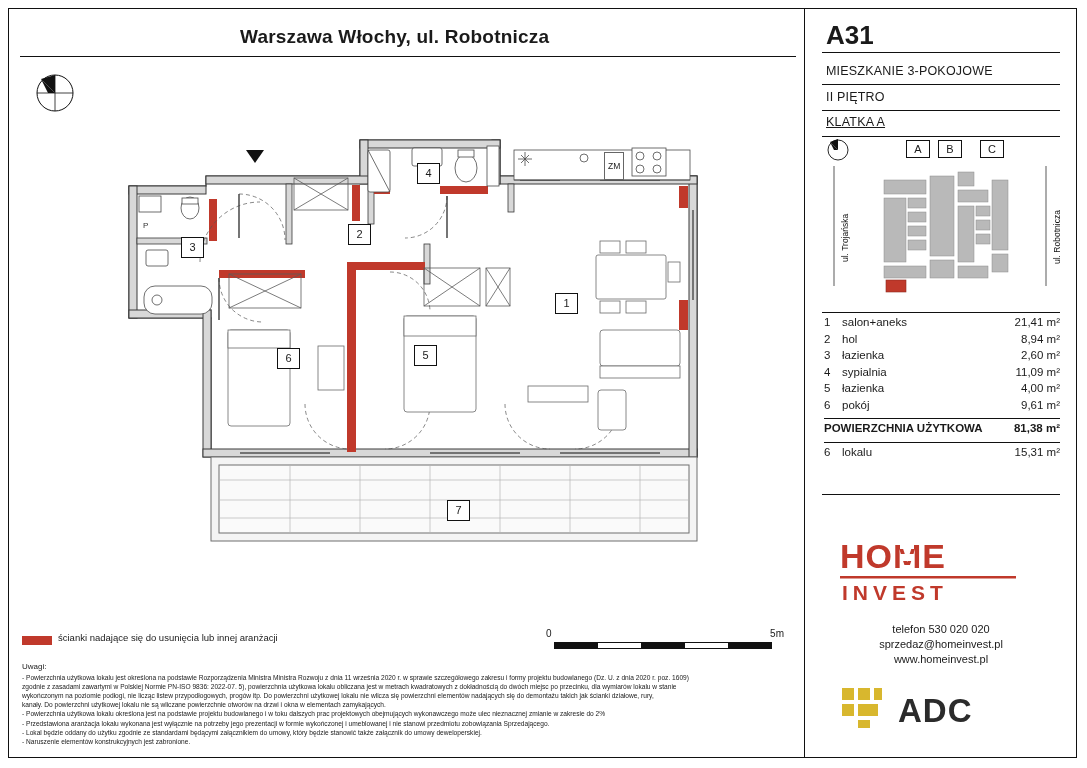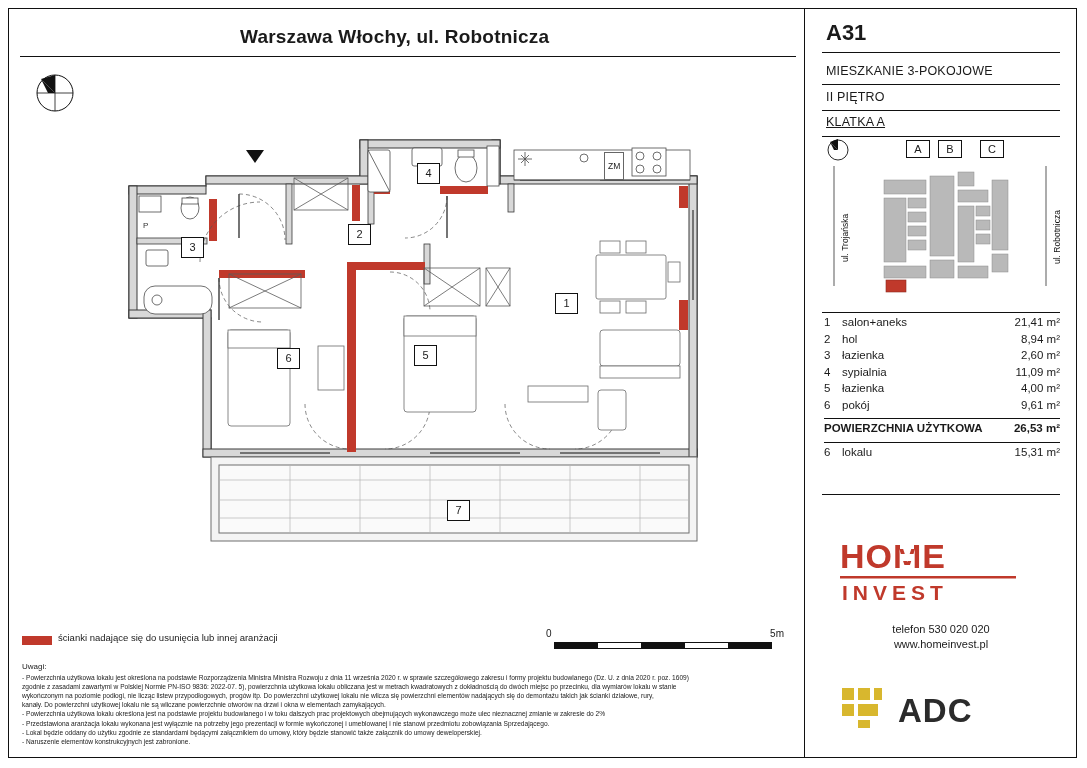--- a/index.html
+++ b/index.html
@@ -39,21 +39,21 @@
   .vrule {
     position: absolute;
     left: 804px; top: 9px;
     width: 1px; height: 749px;
     background: #111;
   }
   
   .rp { position: absolute; left: 812px; top: 0; width: 258px; }
   .flat-code {
     position: absolute; left: 14px; top: 20px;
-    font-size: 22px; font-weight: bold;
+    font-size: 26px; font-weight: bold;
   }
   .rline { position: absolute; height: 1px; background: #111; }
   .rtext {
     position: absolute;
     font-size: 12.5px;
     letter-spacing: .2px;
   }
   
   .minimap {
     position: absolute;
@@ -447,21 +447,21 @@
       <span class="ar">4,00 m²</span>
     </div>
     <div class="rrow">
       <span class="no">6</span>
       <span class="nm">pokój</span>
       <span class="ar">9,61 m²</span>
     </div>
     <div class="hr-s"></div>
     <div class="rrow total">
       <span class="nm">POWIERZCHNIA UŻYTKOWA</span>
-      <span class="ar">26,53 m²</span>
+      <span class="ar">81,38 m²</span>
     </div>
     <div class="hr-s"></div>
     <div class="rrow">
       <span class="no">6</span>
       <span class="nm">lokalu</span>
       <span class="ar">15,31 m²</span>
     </div>
   </div>
 
   <div class="rline" style="left:10px;top:494px;width:238px;"></div>
@@ -472,20 +472,21 @@
       <rect x="60" y="4" width="14" height="7" fill="#ffffff"></rect>
       <rect x="60" y="16" width="14" height="7" fill="#ffffff"></rect>
       <rect x="60" y="27" width="14" height="6" fill="#ffffff"></rect>
       <rect x="0" y="38" width="176" height="2.5" fill="#c0392b"></rect>
       <text x="2" y="62" font-family="Liberation Sans" font-size="21" font-weight="bold" fill="#c0392b" letter-spacing="5">INVEST</text>
     </svg>
   </div>
 
   <div class="contact">
     <div>telefon 530 020 020</div>
+    <div>sprzedaz@homeinvest.pl</div>
     <div>www.homeinvest.pl</div>
   </div>
 
   <div class="adc">
     <svg width="200" height="52">
       <g fill="#d8b72e">
         <rect x="0" y="6" width="12" height="12"></rect>
         <rect x="0" y="22" width="12" height="12"></rect>
         <rect x="16" y="6" width="12" height="12"></rect>
         <path d="M16 22 h20 v12 h-20 z"></path>

